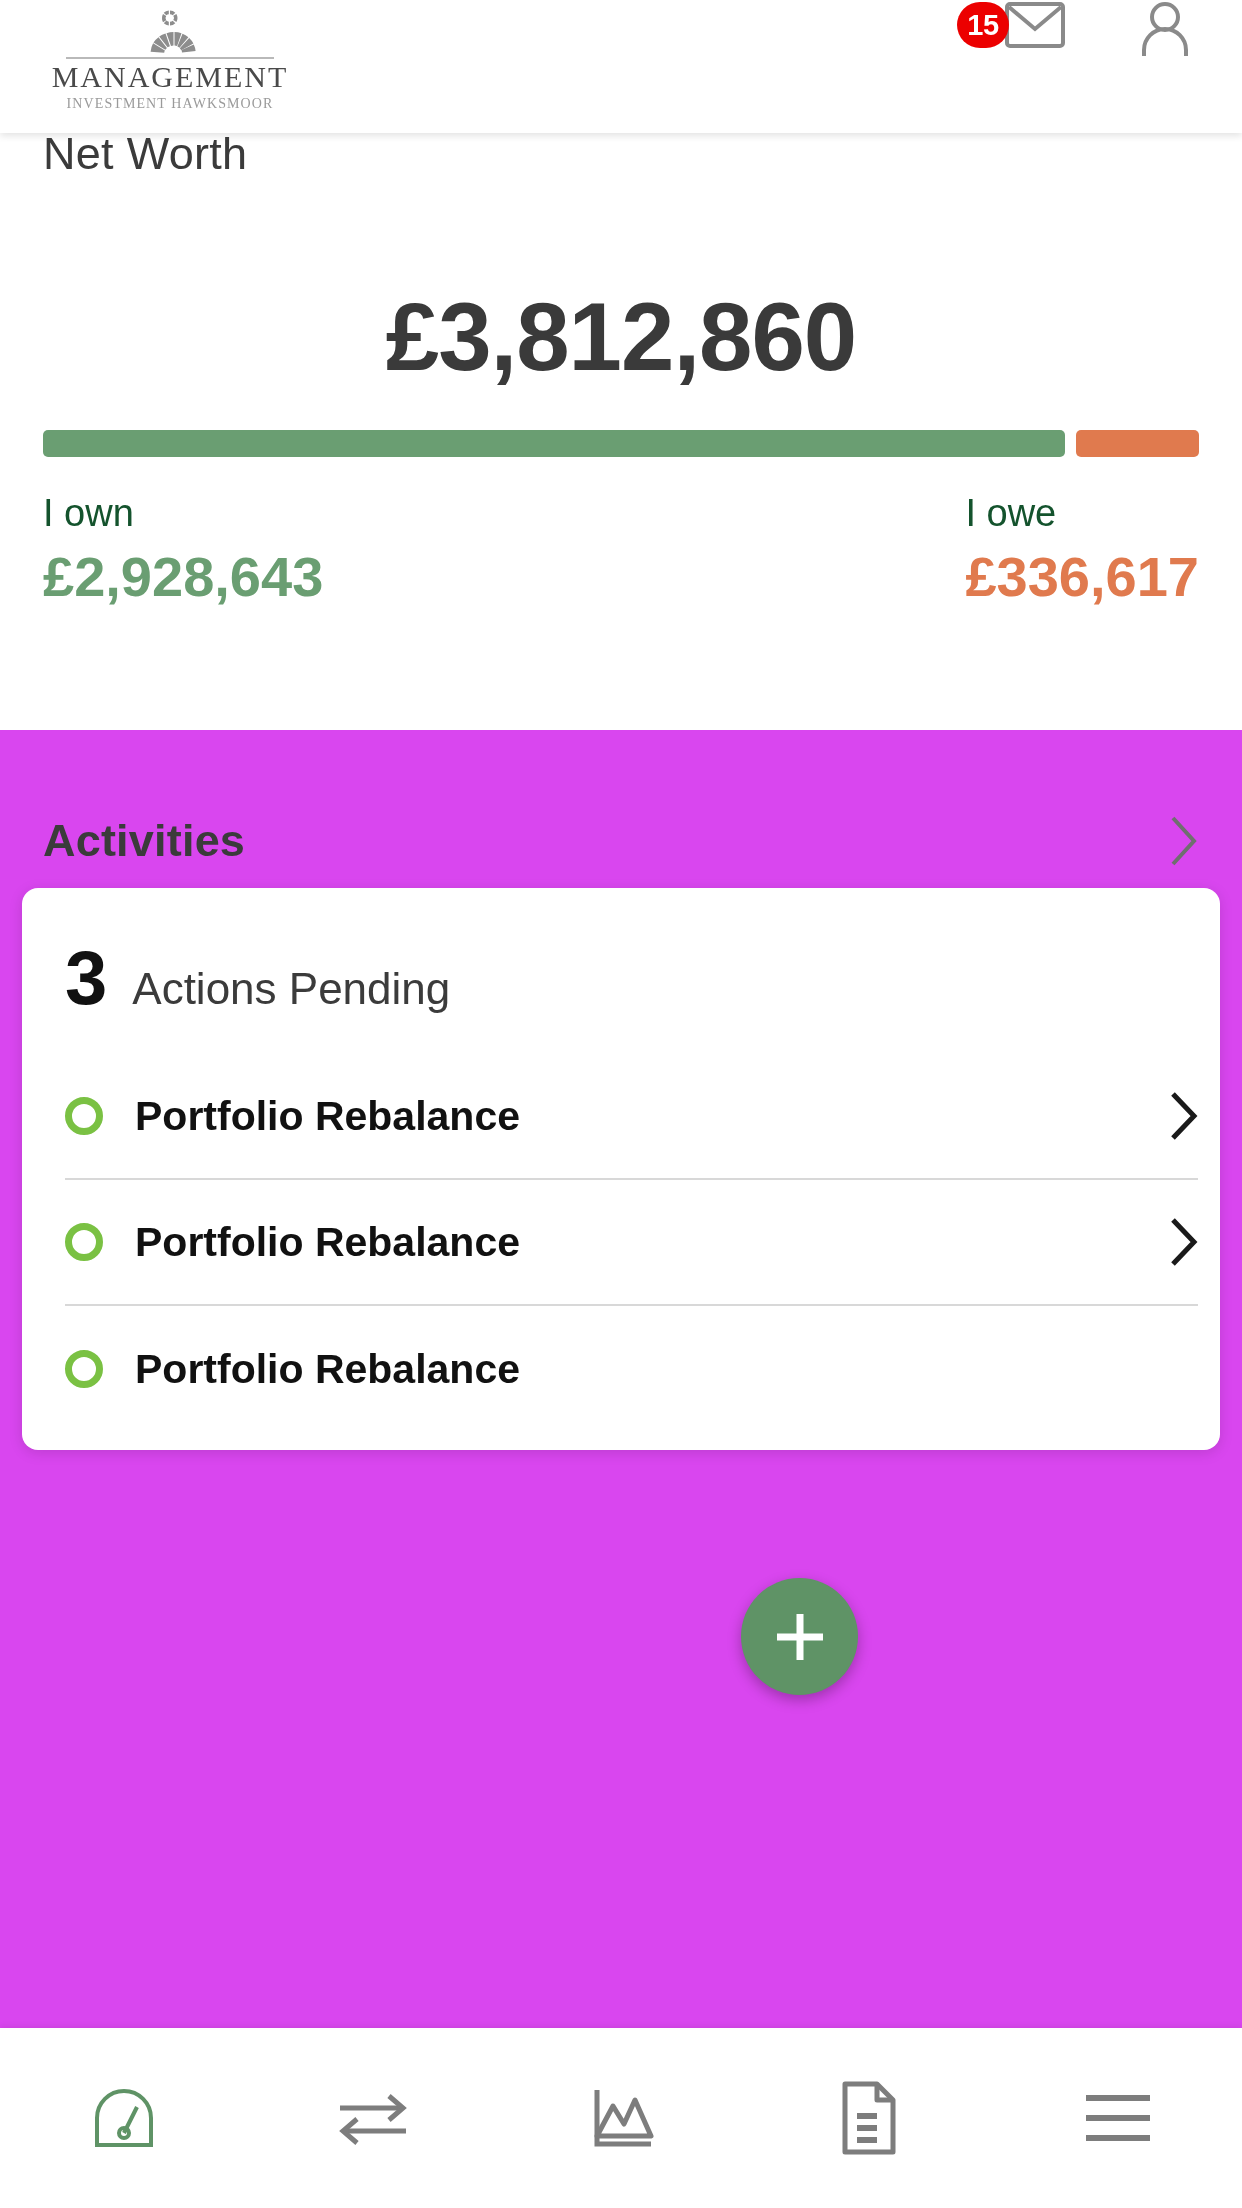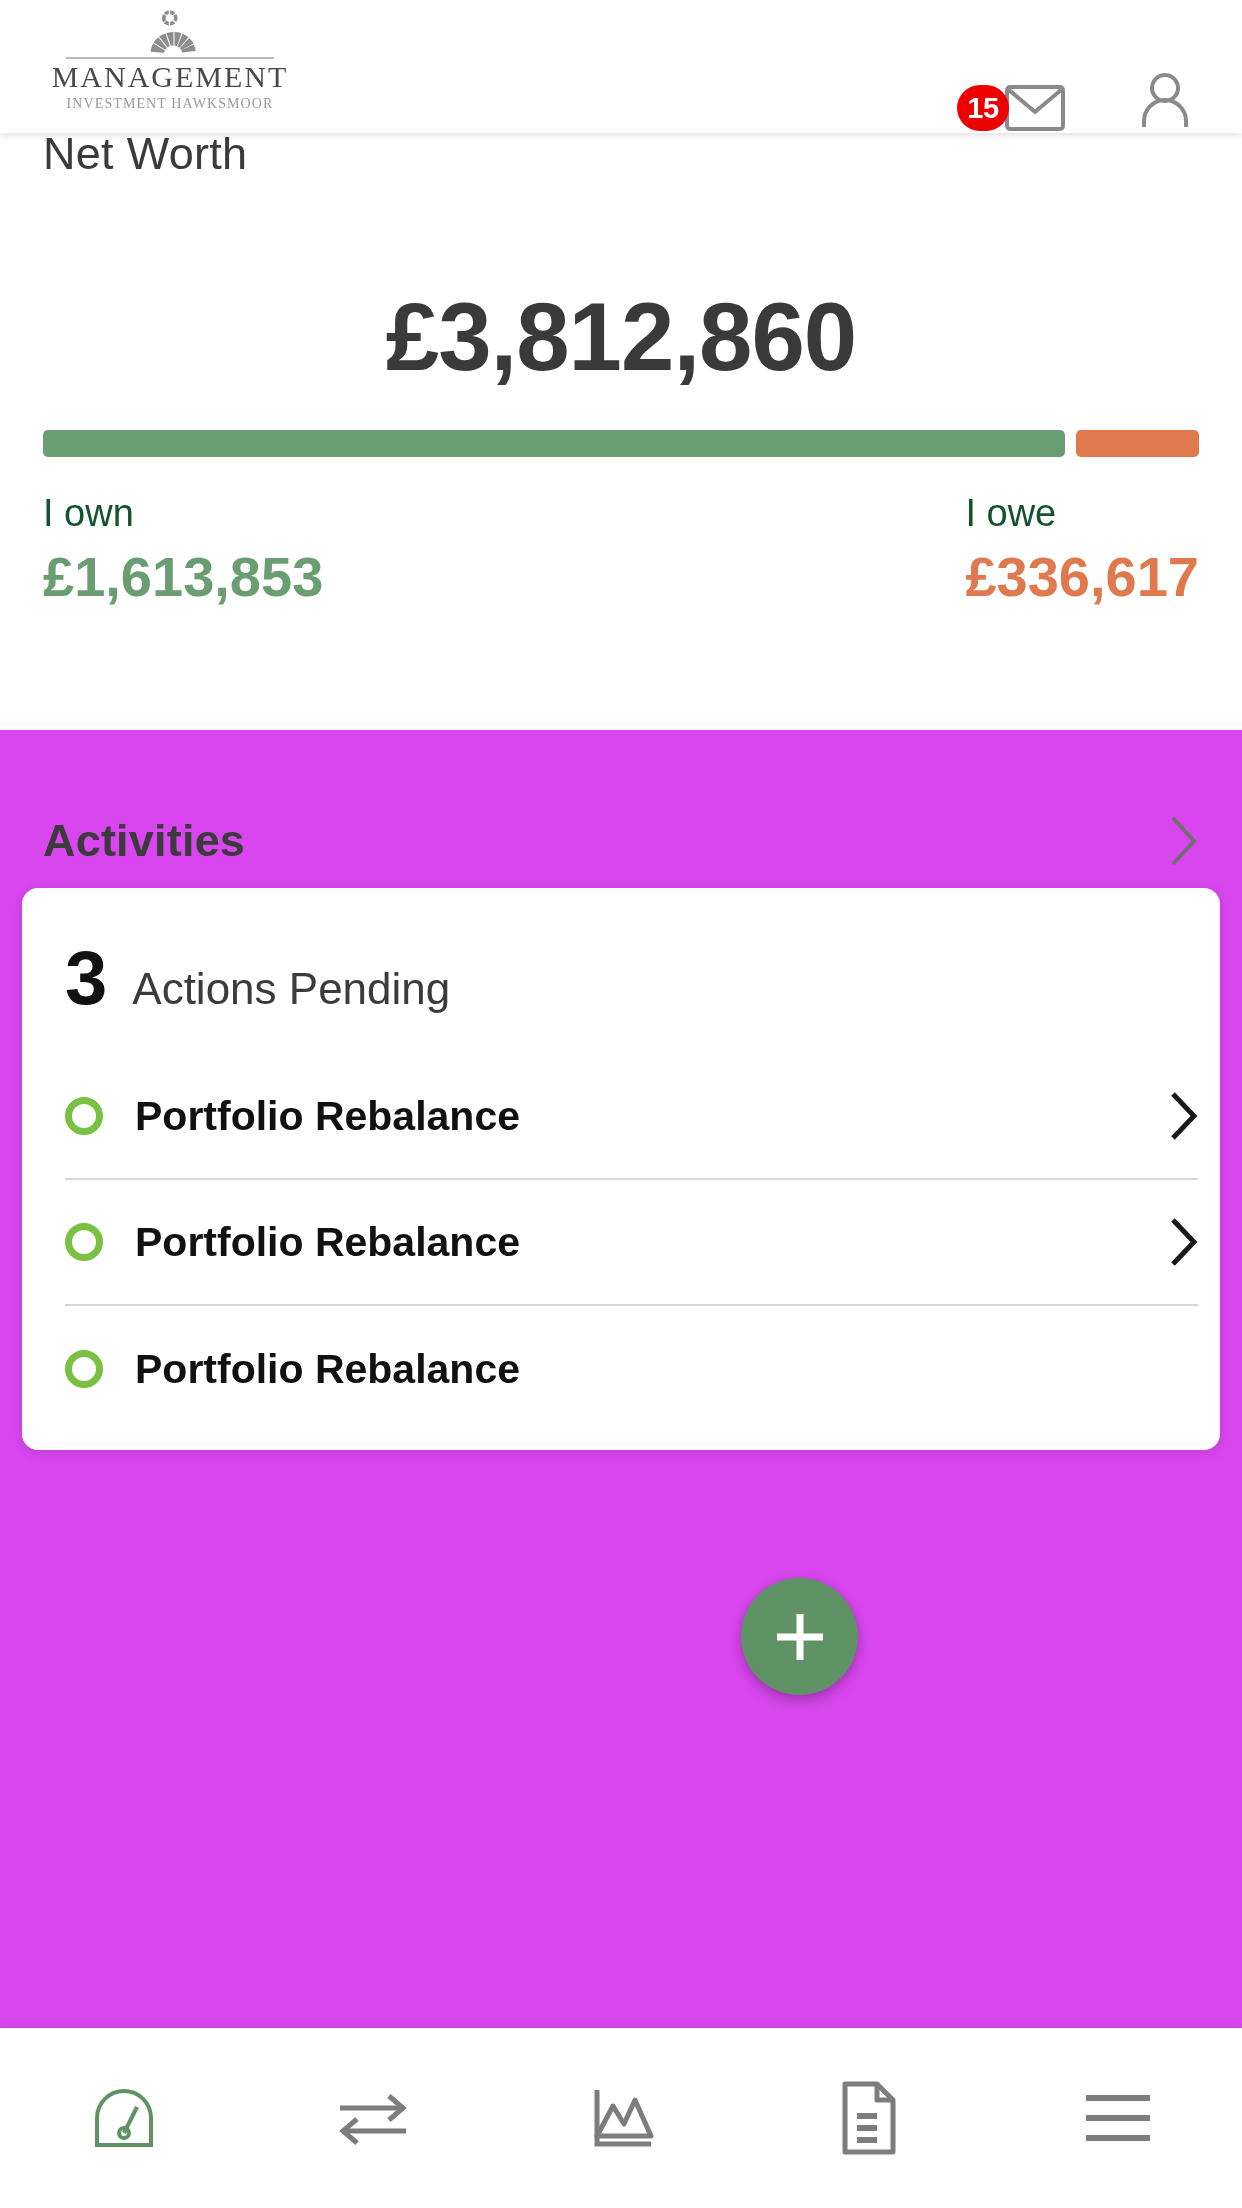--- a/index.html
+++ b/index.html
@@ -30,21 +30,21 @@
     margin-top:2px; line-height:1.05; white-space:nowrap;
   }
   .logo-sub {
     font-family:"Liberation Serif", serif;
     font-size:14px; letter-spacing:1.1px; color:#9a9a9a;
     margin-top:3px; white-space:nowrap;
   }
 
   .header-actions {
     position:absolute; right:48px; top:0; height:133px;
-    display:flex; align-items:flex-end; gap:70px;
+    display:flex; align-items:flex-start; gap:70px;
   }
   .mail-wrap { position:relative; display:flex; align-items:center; }
   .badge {
     position:absolute; left:-47px; top:50%; transform:translateY(-50%);
     background:#ec0000; color:#ffffff;
     min-width:52px; height:46px; border-radius:26px;
     display:flex; align-items:center; justify-content:center;
     font-size:29px; font-weight:bold; padding:0 8px;
     letter-spacing:-0.5px; z-index:2;
   }
@@ -200,21 +200,21 @@
     <div class="nw-amount">£3,812,860</div>
 
     <div class="bar-row">
       <div class="bar-own"></div>
       <div class="bar-owe"></div>
     </div>
 
     <div class="legend">
       <div class="legend-col">
         <span class="legend-label">I own</span>
-        <span class="legend-value v-own">£1,613,853</span>
+        <span class="legend-value v-own">£2,928,643</span>
       </div>
       <div class="legend-col right">
         <span class="legend-label">I owe</span>
         <span class="legend-value v-owe">£336,617</span>
       </div>
     </div>
 
     <div class="dots">
       <span class="dot active"></span>
       <span class="dot"></span>

